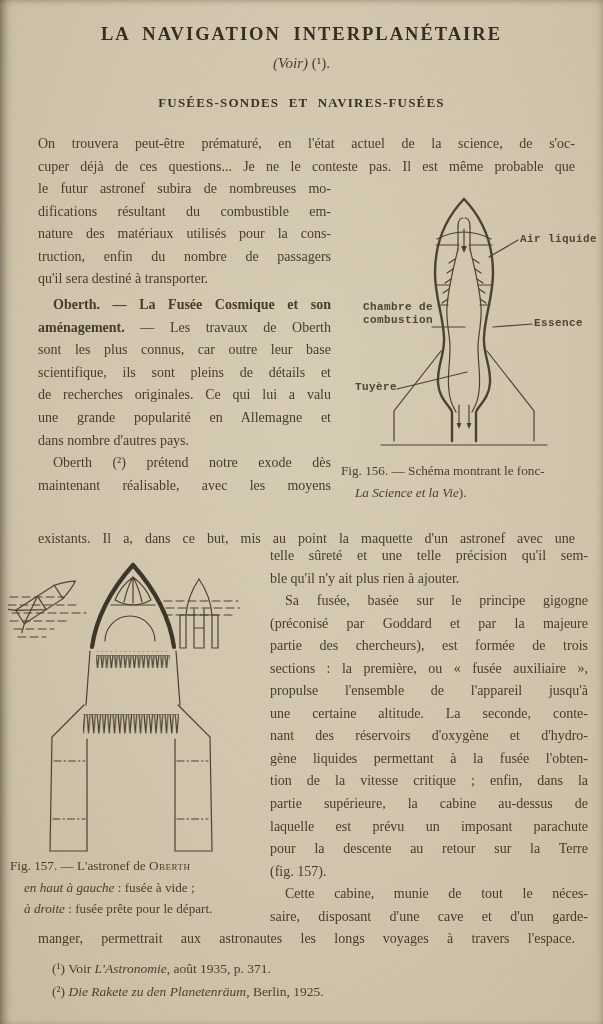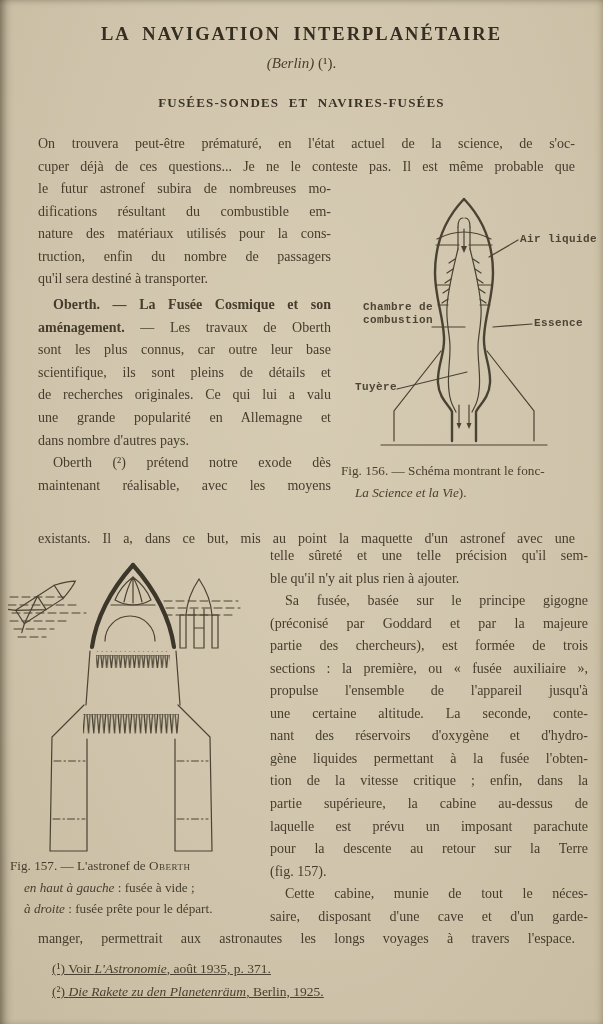--- a/index.html
+++ b/index.html
@@ -26,21 +26,21 @@
   .center .tline{text-align:center;text-align-last:center;}
   span.b{font-weight:bold;}
   span.i{font-style:italic;}
   span.sc{font-variant:small-caps;letter-spacing:.5px;}
   .blkA{left:38px;top:133px;width:537px;line-height:22.8px;}
   .blkB{left:38px;top:178px;width:293px;line-height:22.6px;}
   .blkC{left:38px;top:528px;width:537px;line-height:22.6px;}
   .blkD{left:270px;top:545px;width:318px;line-height:22.55px;}
   .blkE{left:38px;top:928px;width:537px;line-height:22.6px;}
   .fnotes{left:52px;top:957px;width:490px;font-size:13.5px;line-height:23px;color:#49402f;}
-  .fnotes .tline{text-align:right;text-align-last:left;text-decoration:underline;}
+  .fnotes .tline{text-align:right;text-align-last:left;}
   .fig{position:absolute;}
   .fig156{left:337px;top:193px;width:253px;height:332px;}
   .fig157{left:8px;top:553px;width:262px;height:372px;}
   .caption{position:absolute;font-size:13.2px;line-height:21.5px;color:#473e2d;}
   .caption .tline{text-align:left;text-align-last:left;}
   .cap156{top:267px;left:4px;width:244px;}
   .cap157{top:302px;left:2px;width:252px;}
   .flabel{position:absolute;font-family:Liberation Mono, monospace;
           font-size:11px;font-weight:bold;color:#4d4534;letter-spacing:.4px;white-space:nowrap;}
   .lab-air{left:183px;top:40px;}
@@ -56,21 +56,21 @@
   svg.fsvg .dsh{stroke-dasharray:7 3 1.5 3;stroke-width:1;}
   svg.fsvg .wtr{stroke-dasharray:8 4;stroke-width:1;}
 </style>
 </head>
 <body>
 
 <div class="page">
 
   <div class="abs title">LA NAVIGATION INTERPLANÉTAIRE</div>
   <div class="abs subtitle center">
-      <div class="tline"><span class="i">(Berlin)</span><span> (¹).</span></div>
+      <div class="tline"><span class="i">(Voir)</span><span> (¹).</span></div>
     </div>
   <div class="abs heading">FUSÉES-SONDES ET NAVIRES-FUSÉES</div>
 
   <div class="abs block blkA">
       <div class="tline"><span>On trouvera peut-être prématuré, en l'état actuel de la science, de s'oc-</span></div>
       <div class="tline"><span>cuper déjà de ces questions... Je ne le conteste pas. Il est même probable que</span></div>
     </div>
 
   <div class="fig fig156">
     <svg class="fsvg" width="253" height="262" viewBox="0 0 253 262">

